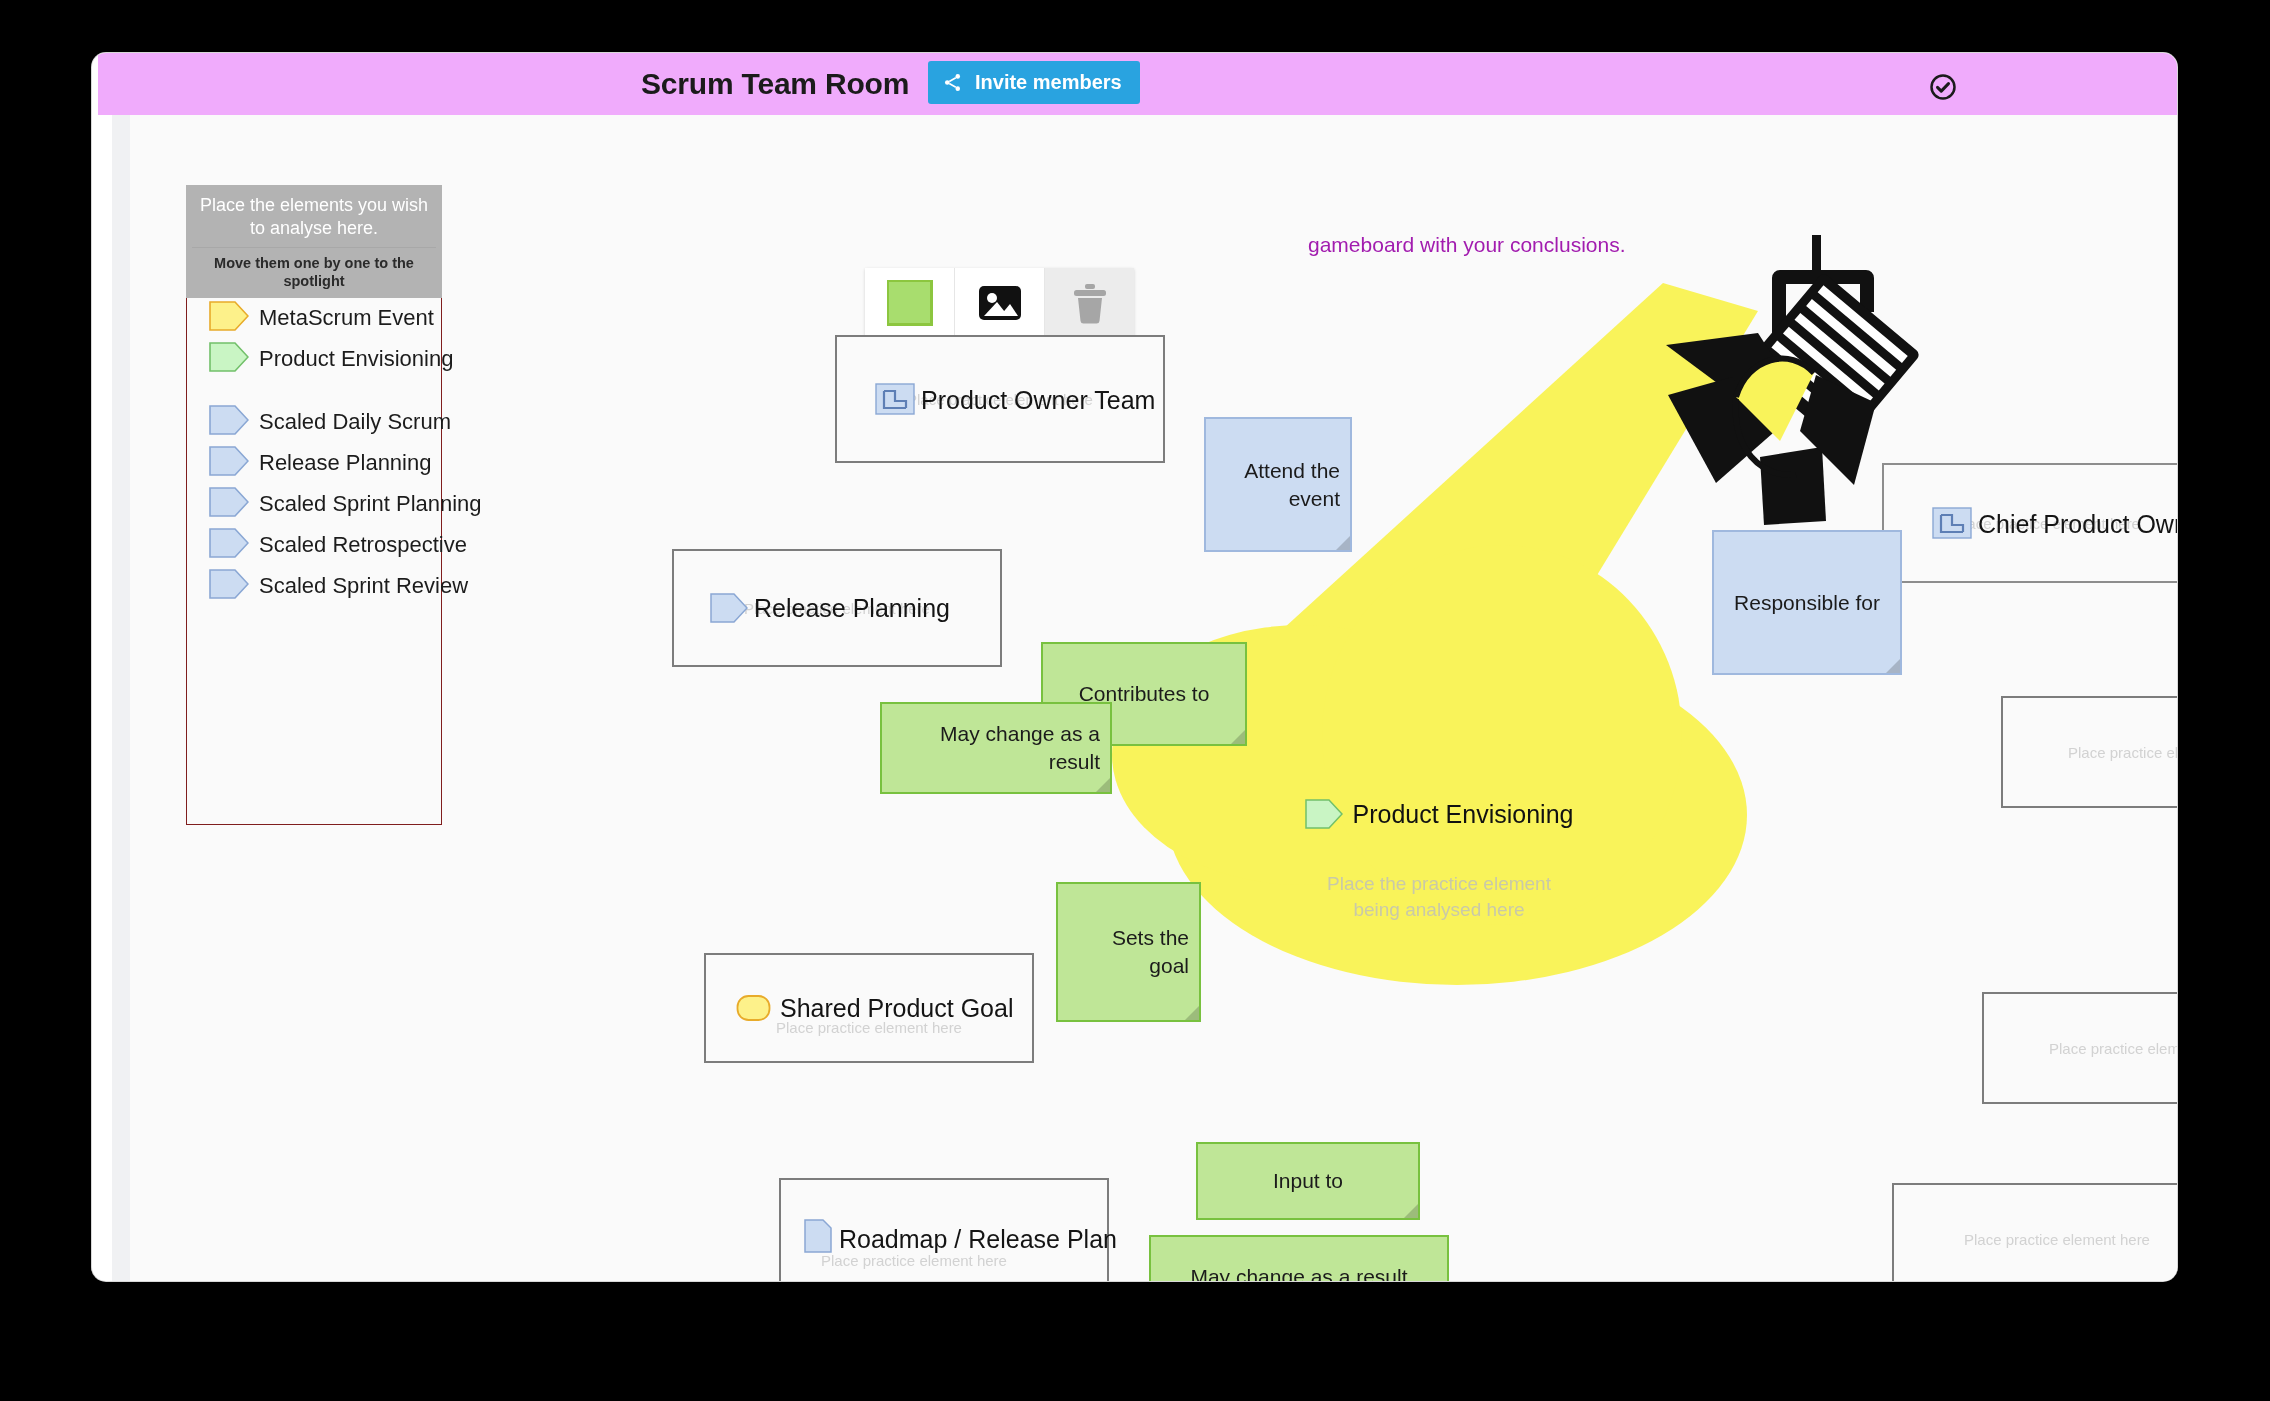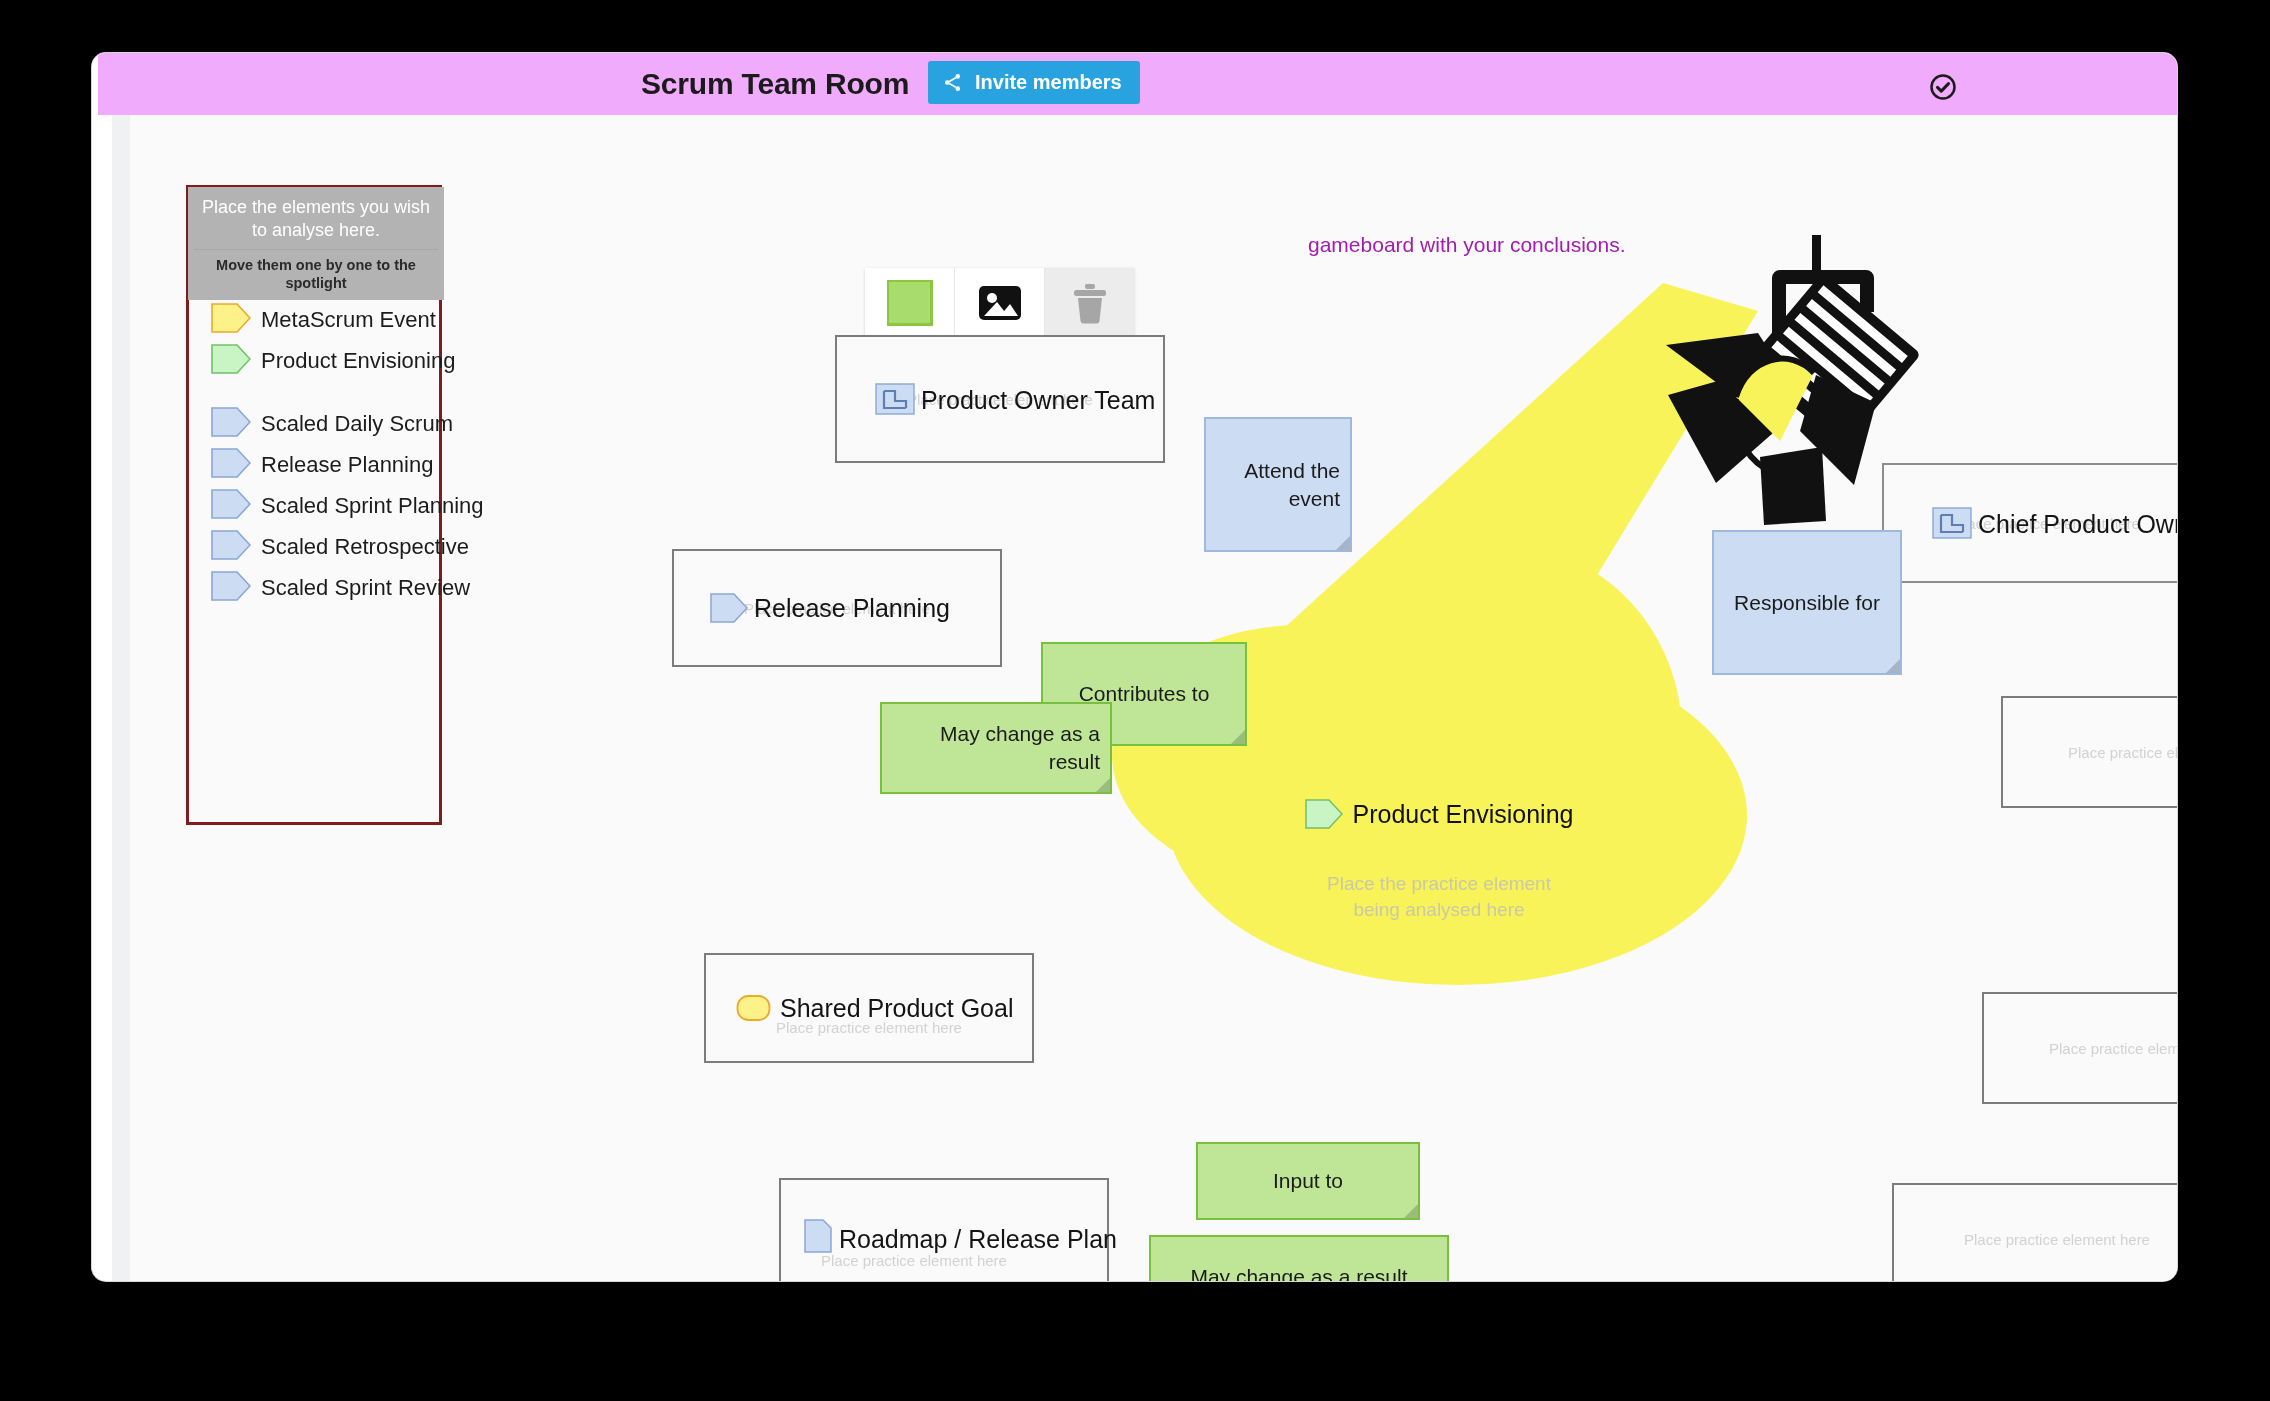--- a/index.html
+++ b/index.html
@@ -32,21 +32,21 @@
   
   #canvas{
     position:absolute;left:20px;top:62px;right:0;bottom:0;
     background:#fafafa;overflow:hidden;
   }
   #canvas-gutter{position:absolute;left:0;top:0;width:18px;height:100%;background:#f0f1f3;}
 
   
   #analyse-panel{
     position:absolute;left:74px;top:70px;width:256px;height:640px;
-    border:3px solid #7f1d1d;background:#fafafa;box-sizing:border-box;
+    border:1px solid #7f1d1d;background:#fafafa;box-sizing:border-box;
   }
   #analyse-head{
     position:absolute;left:-1px;top:-1px;width:256px;background:#b3b3b3;
     box-sizing:border-box;padding:9px 6px 8px;text-align:center;
   }
   #analyse-head .l1{color:#ffffff;font-size:18px;line-height:23px;}
   #analyse-head .l2{
     color:#2b2b2b;font-size:14.5px;font-weight:bold;margin-top:7px;
     border-top:1px solid #a8a8a8;padding-top:6px;line-height:18px;
   }
@@ -334,20 +334,24 @@
       <div class="note green" style="left:929px;top:527px;width:206px;height:104px;">
         <span>Contributes to</span>
         <span class="fold"></span>
       </div>
 
       <div class="note green" style="left:768px;top:587px;width:232px;height:92px;">
         <span>May change as a result</span>
         <span class="fold"></span>
       </div>
 
+      <div class="note green" style="left:944px;top:767px;width:145px;height:140px;">
+        <span>Sets the goal</span>
+        <span class="fold"></span>
+      </div>
 
       <div class="note blue" style="left:1600px;top:415px;width:190px;height:145px;">
         <span>Responsible for</span>
         <span class="fold"></span>
       </div>
 
       <div class="note green" style="left:1084px;top:1027px;width:224px;height:78px;">
         <span>Input to</span>
         <span class="fold"></span>
       </div>

